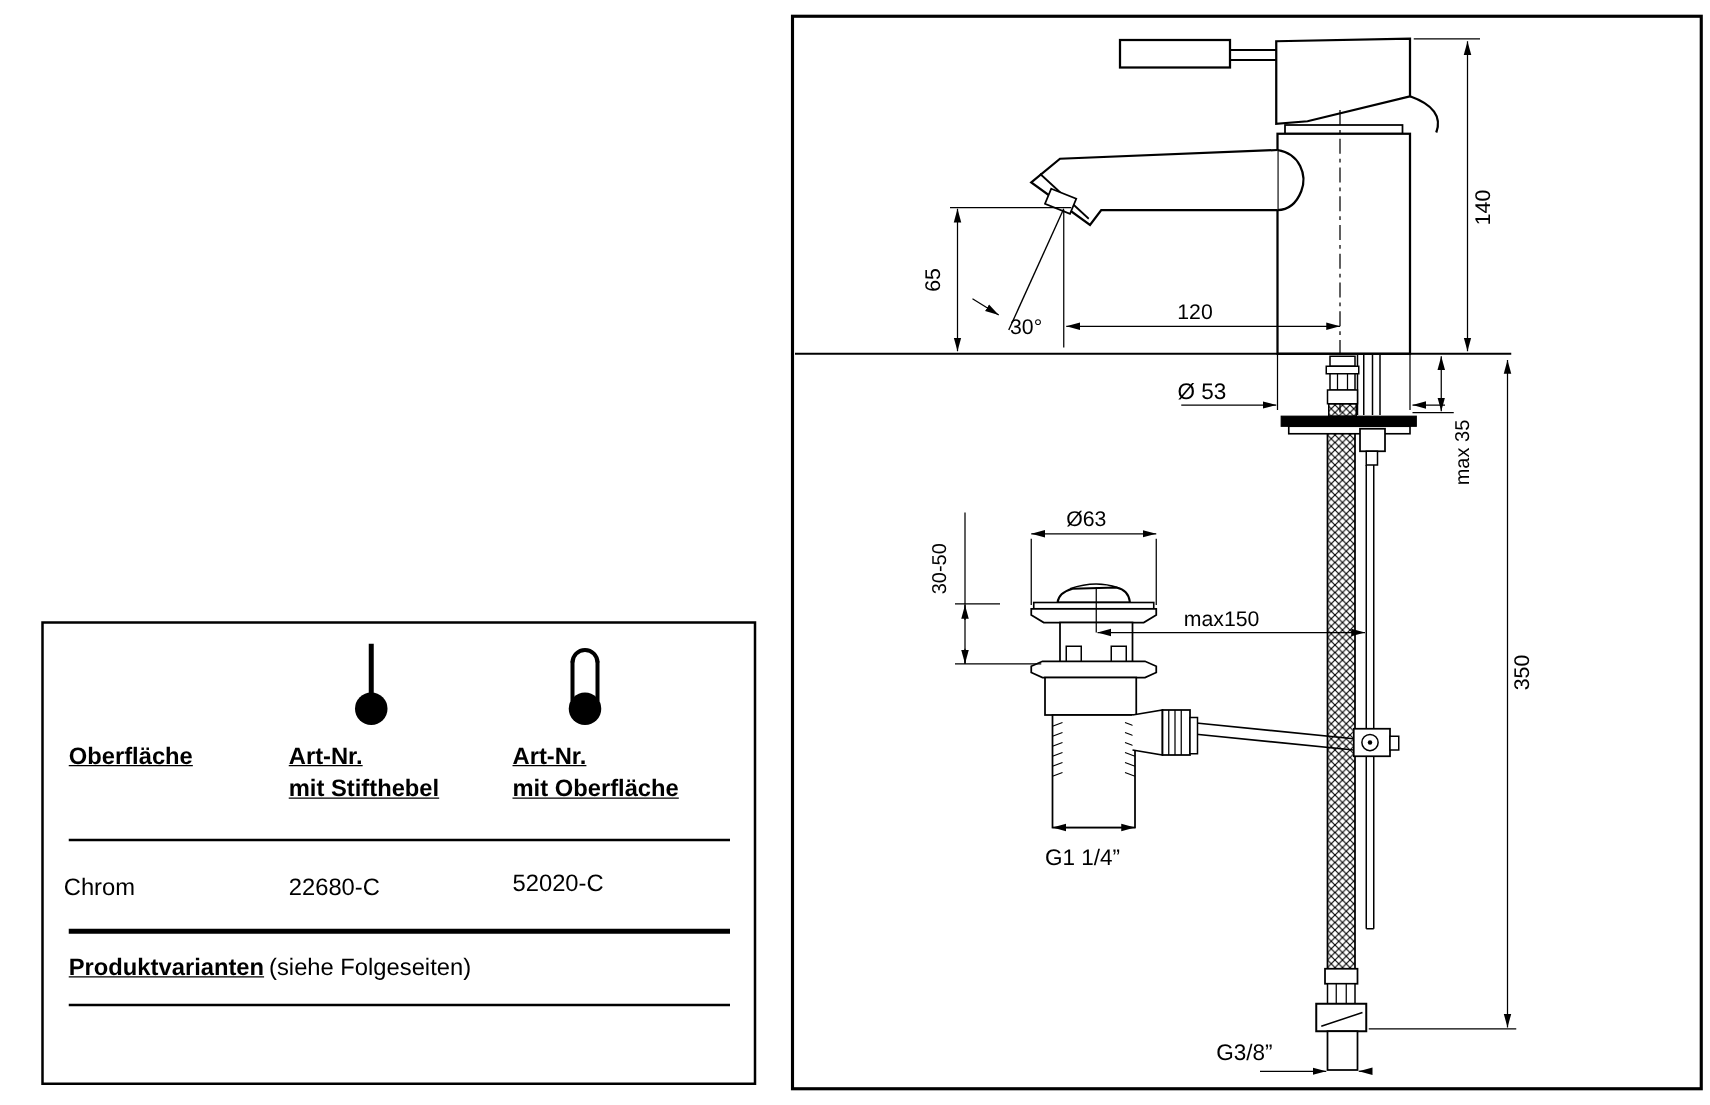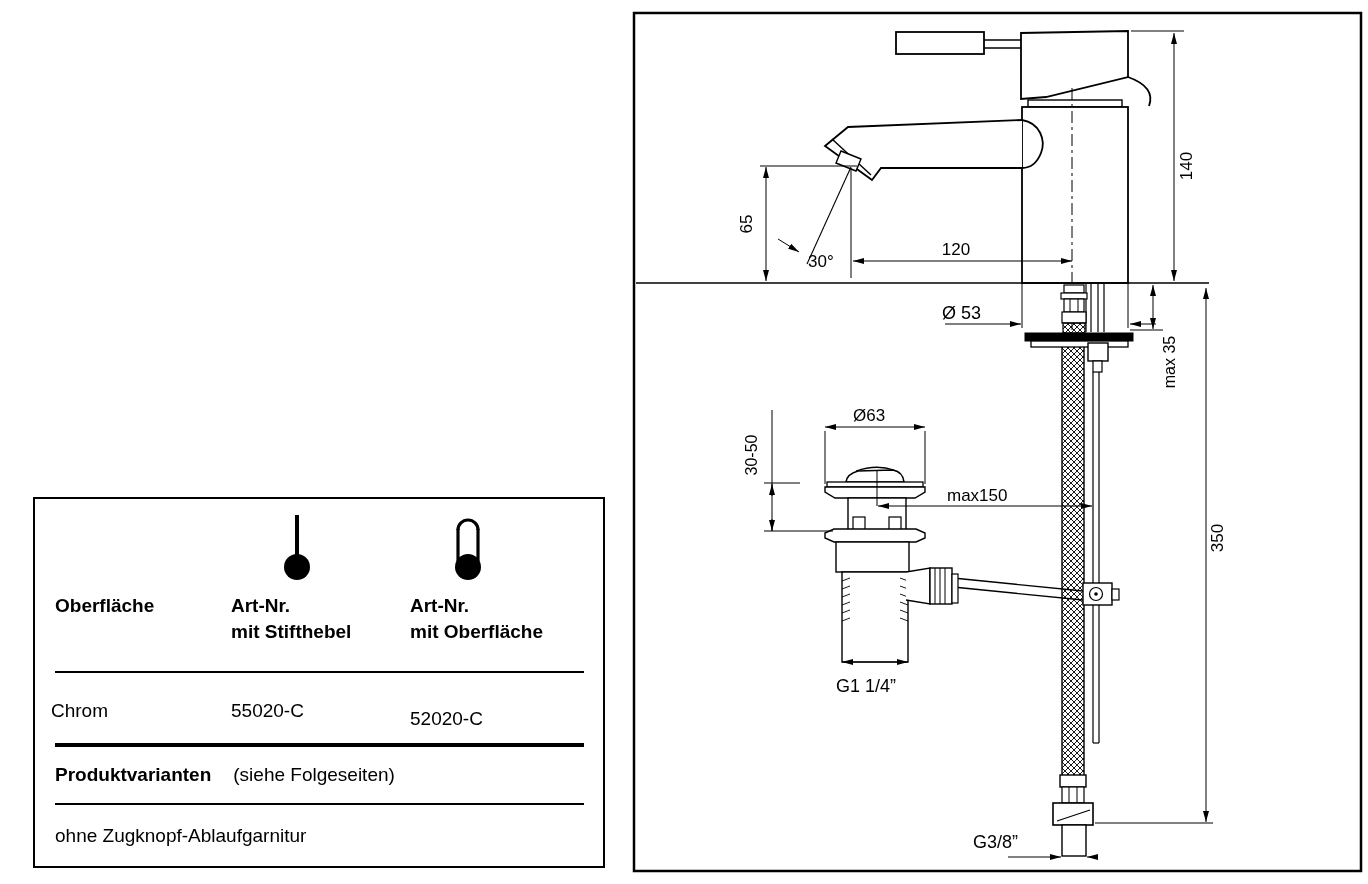--- a/index.html
+++ b/index.html
@@ -2,26 +2,26 @@
 <html><head>
 <meta charset="utf-8">
 <style>
   html,body{margin:0;padding:0;background:#fff;}
   #page{position:relative;width:1368px;height:884px;background:#fff;
         font-family:"Liberation Sans",sans-serif;color:#000;overflow:hidden;}
   
   #spec-box{position:absolute;left:33px;top:497px;width:568px;height:367px;
             border:2px solid #000;background:#fff;}
   .abs{position:absolute;}
-  .h-bold{font-size:19px;font-weight:bold;line-height:26px;white-space:nowrap;}
+  .h-bold{font-size:19px;font-weight:bold;line-height:26px;white-space:nowrap;text-decoration:underline;}
   .h-reg{font-size:19px;font-weight:normal;line-height:24px;white-space:nowrap;}
   .rule{position:absolute;left:20px;width:529px;background:#000;}
   .rule.thin{height:2px;}
   .rule.thick{height:4px;}
-  .variants-note{font-weight:normal;margin-left:22px;}
+  .variants-note{font-weight:normal;margin-left:4px;}
   
   svg text{font-family:"Liberation Sans",sans-serif;fill:#000;}
 </style>
 </head>
 <body>
 
 <div id="page">
 
   <div id="spec-box">
 
@@ -42,32 +42,31 @@
       <div>mit Stifthebel</div>
     </div>
     <div class="abs h-bold" style="left:375px;top:94px">
       <div>Art-Nr.</div>
       <div>mit Oberfläche</div>
     </div>
 
     <div class="rule thin" style="top:172px"></div>
 
     <div class="abs h-reg" style="left:16px;top:200px">Chrom</div>
-    <div class="abs h-reg" style="left:196px;top:200px">55020-C</div>
-    <div class="abs h-reg" style="left:375px;top:208px">52020-C</div>
+    <div class="abs h-reg" style="left:196px;top:200px">22680-C</div>
+    <div class="abs h-reg" style="left:375px;top:197px">52020-C</div>
 
     <div class="rule thick" style="top:244px"></div>
 
     <div class="abs h-reg" style="left:20px;top:263px">
       <span class="h-bold">Produktvarianten</span><span class="variants-note">(siehe Folgeseiten)</span>
     </div>
 
     <div class="rule thin" style="top:304px"></div>
 
-    <div class="abs h-reg" style="left:20px;top:325px">ohne Zugknopf-Ablaufgarnitur</div>
   </div>
 
   <svg class="abs" style="left:0;top:0" width="1368" height="884" viewBox="0 0 1368 884">
     <defs>
       <marker id="mE" markerWidth="12" markerHeight="8" refX="11" refY="4" orient="auto">
         <path d="M0,1 L11,4 L0,7 Z" fill="#000"></path>
       </marker>
       <marker id="mS" markerWidth="12" markerHeight="8" refX="1" refY="4" orient="auto">
         <path d="M12,1 L1,4 L12,7 Z" fill="#000"></path>
       </marker>

